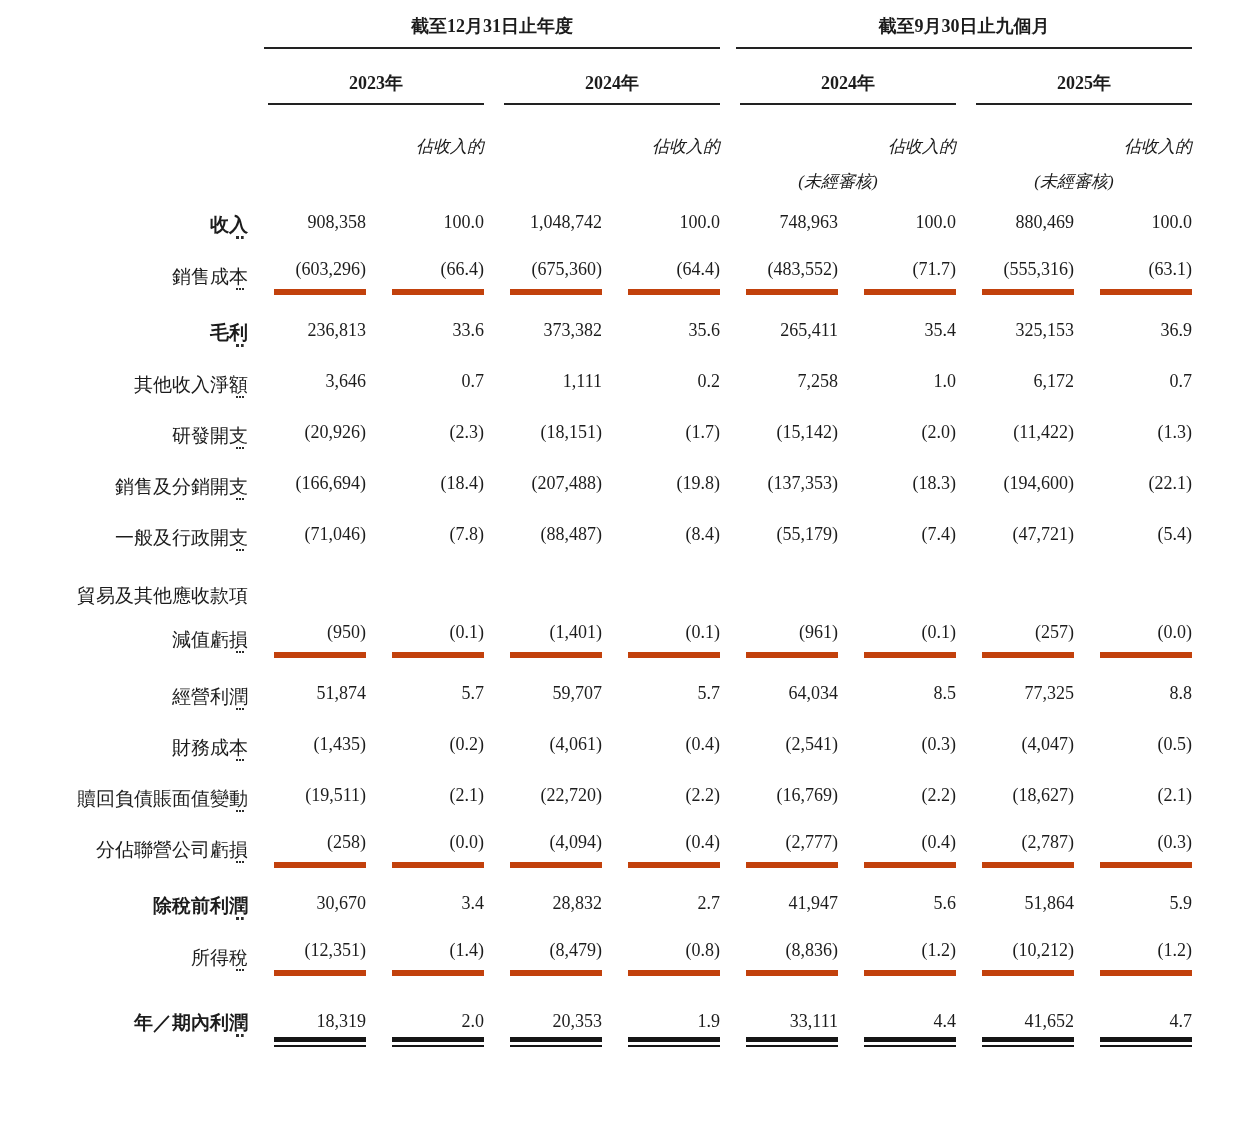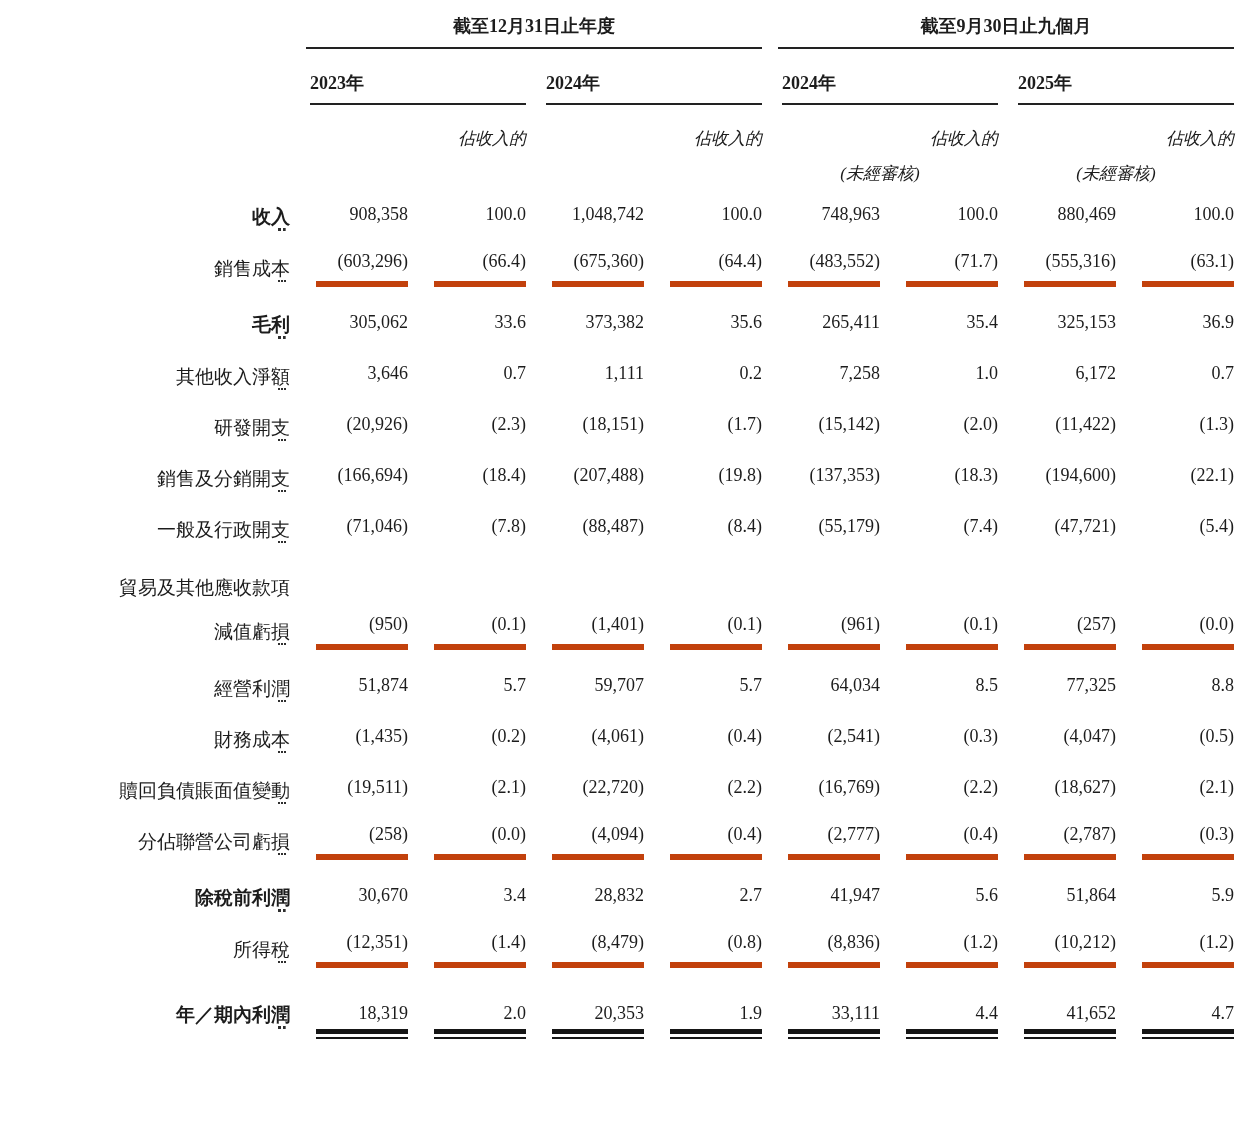--- a/index.html
+++ b/index.html
@@ -1,32 +1,32 @@
 <!DOCTYPE html>
 <html><head>
 <meta charset="utf-8">
 <style>
   html,body { margin:0; padding:0; background:#ffffff; }
   body {
     width:1248px; height:1130px; overflow:hidden;
     font-family:"Liberation Serif","DejaVu Serif",serif;
     color:#1c1c1c;
   }
-  .page { padding:12px 0 0 14px;margin-left:42px; }
+  .page { padding:12px 0 0 14px; }
   table { border-collapse:collapse; table-layout:fixed; width:1178px; }
   col.lab { width:234px; }
   col.c   { width:118px; }
   th,td { padding:0; font-weight:normal; vertical-align:bottom; }
 
   
   .h-group th { font-weight:bold; font-size:18px; padding-top:2px; }
   .h-group .grule { text-align:center; border-bottom:2px solid #222; padding-bottom:9px; margin-left:16px; }
   .h-year th { padding-top:22px; font-weight:bold; font-size:18px; }
-  .h-year .yrule { text-align:left; border-bottom:2px solid #222; padding-bottom:8px; margin-left:20px; }
-  .h-sub1 td { padding-top:22px; }
+  .h-year .yrule { text-align:center; border-bottom:2px solid #222; padding-bottom:8px; margin-left:20px; }
+  .h-sub1 td { padding-top:30px; }
   .h-sub2 td { padding-top:14px; }
   .h-unaud td { padding-top:12px;font-style:italic; }
   .it { font-style:italic; font-size:17px; }
   .r { text-align:right; }
   .c2 { text-align:center; }
 
   
   tbody td { height:51px; }
   .lbl { display:flex; align-items:flex-end;flex-direction:column; }
   .lt { white-space:nowrap; font-size:19px; line-height:1.15; }
@@ -138,21 +138,21 @@
       <td class="v"><span class="u">(555,316)</span></td>
       <td class="v"><span class="u">(63.1)</span></td>
     </tr>
     <tr class="b">
       <td class="lc">
             <div class="lbl">
               <span class="lt">毛利</span>
               <span class="dots"></span>
             </div>
           </td>
-      <td class="v"><span class="u">305,062</span></td>
+      <td class="v"><span class="u">236,813</span></td>
       <td class="v"><span class="u">33.6</span></td>
       <td class="v"><span class="u">373,382</span></td>
       <td class="v"><span class="u">35.6</span></td>
       <td class="v"><span class="u">265,411</span></td>
       <td class="v"><span class="u">35.4</span></td>
       <td class="v"><span class="u">325,153</span></td>
       <td class="v"><span class="u">36.9</span></td>
     </tr>
     <tr>
       <td class="lc">

